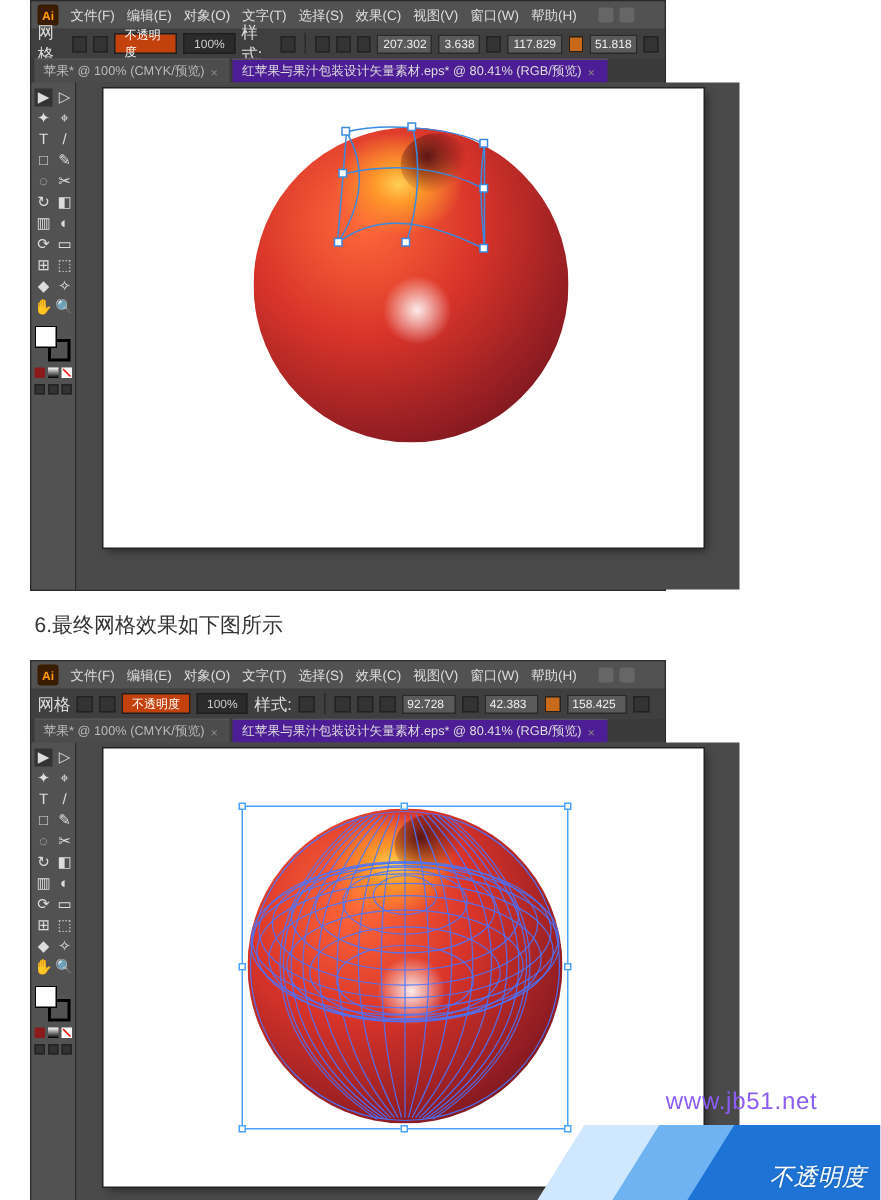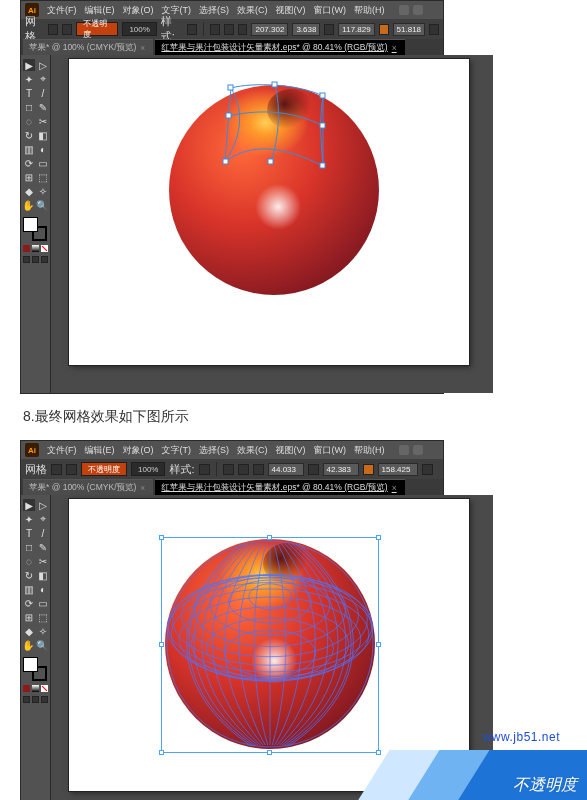--- a/index.html
+++ b/index.html
@@ -73,21 +73,21 @@
     color: #bbb;
   }
   .ai-tab {
     background: #4c4c4c;
     padding: 2px 8px 1px 6px;
     margin-right: 2px;
     display:flex; align-items:center; gap:4px;
     border-top:1px solid #555;
   }
   .ai-tab .x { color:#888; }
-  .ai-tab.active { background:#000000; color:#ddd;text-decoration:underline; }
+  .ai-tab.active { background:#4c1d95; color:#ddd; }
   .ai-body {
     display:flex;
   }
   .ai-tools {
     width: 30px;
     background: #525252;
     padding: 4px 2px;
     border-right: 1px solid #2a2a2a;
     height: 338px;
   }
@@ -175,22 +175,22 @@
   }
   .footer-wm .q1 { position:absolute; right:130px; bottom:0; width:80px; height:60px; background:#cfe8ff; transform:skewX(-32deg);}
   .footer-wm .q2 { position:absolute; right:60px; bottom:0; width:100px; height:60px; background:#6fb3f2; transform:skewX(-32deg);}
   .footer-wm .q3 { position:absolute; right:-20px; bottom:0; width:130px; height:60px; background:#1e74d6; transform:skewX(-32deg);}
   .footer-wm .txt {
     position:absolute; right:10px; bottom:4px;
     color:#fff; font-size:16px; font-style:italic; font-weight:500;
     text-shadow:0 0 2px rgba(0,0,0,0.2);
   }
   .wm-url {
-    position:absolute; right:27px; bottom:56px;
-    color:#1d4ed8; font-size:12px; font-family: Arial, sans-serif; letter-spacing:0.5px;
+    position:absolute; right:42px; bottom:56px;
+    color:#8b5cf6; font-size:16px; font-family: Arial, sans-serif; letter-spacing:0.5px;
   }
 </style>
 </head>
 <body>
 
 <div class="page">
 
   <div class="img-wrap">
     <div class="ai-window">
 
@@ -307,21 +307,21 @@
                 <rect class="ap" x="3" y="31" width="5" height="5"></rect>
                 <rect class="ap" x="97" y="41" width="5" height="5"></rect>
               </svg>
             </div>
           </div>
         </div>
       </div>
     </div>
   </div>
 
-  <p class="caption">8.最终网格效果如下图所示</p>
+  <p class="caption">6.最终网格效果如下图所示</p>
 
   <div class="img-wrap">
     <div class="ai-window">
       <div class="ai-menubar">
         <span class="ai-logo">Ai</span>
         <span class="menu">文件(F)</span>
         <span class="menu">编辑(E)</span>
         <span class="menu">对象(O)</span>
         <span class="menu">文字(T)</span>
         <span class="menu">选择(S)</span>
@@ -339,21 +339,21 @@
         <span class="icn"></span>
         <span class="icn"></span>
         <span class="sel orange">不透明度</span>
         <span class="sel">100%</span>
         <span class="lbl">样式:</span>
         <span class="icn"></span>
         <span class="sep"></span>
         <span class="icn"></span>
         <span class="icn"></span>
         <span class="icn"></span>
-        <span class="fld" style="width:36px">44.033</span>
+        <span class="fld" style="width:36px">92.728</span>
         <span class="icn"></span>
         <span class="fld" style="width:36px">42.383</span>
         <span class="icn" style="background:#c96a1a"></span>
         <span class="fld" style="width:40px">158.425</span>
         <span class="icn"></span>
       </div>
       <div class="ai-tabbar">
         <div class="ai-tab">
           <span>苹果* @ 100% (CMYK/预览)</span>
           <span class="x">×</span>

